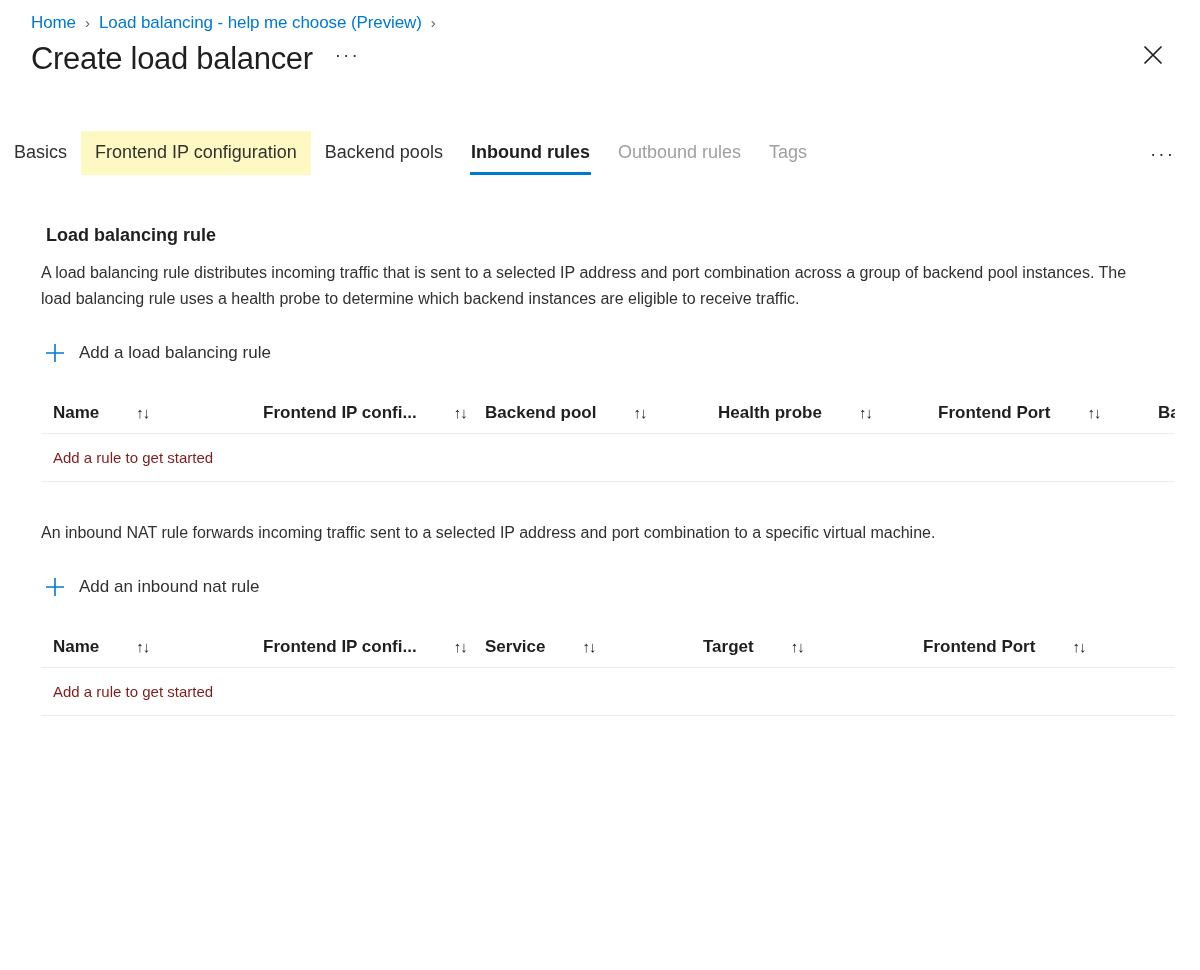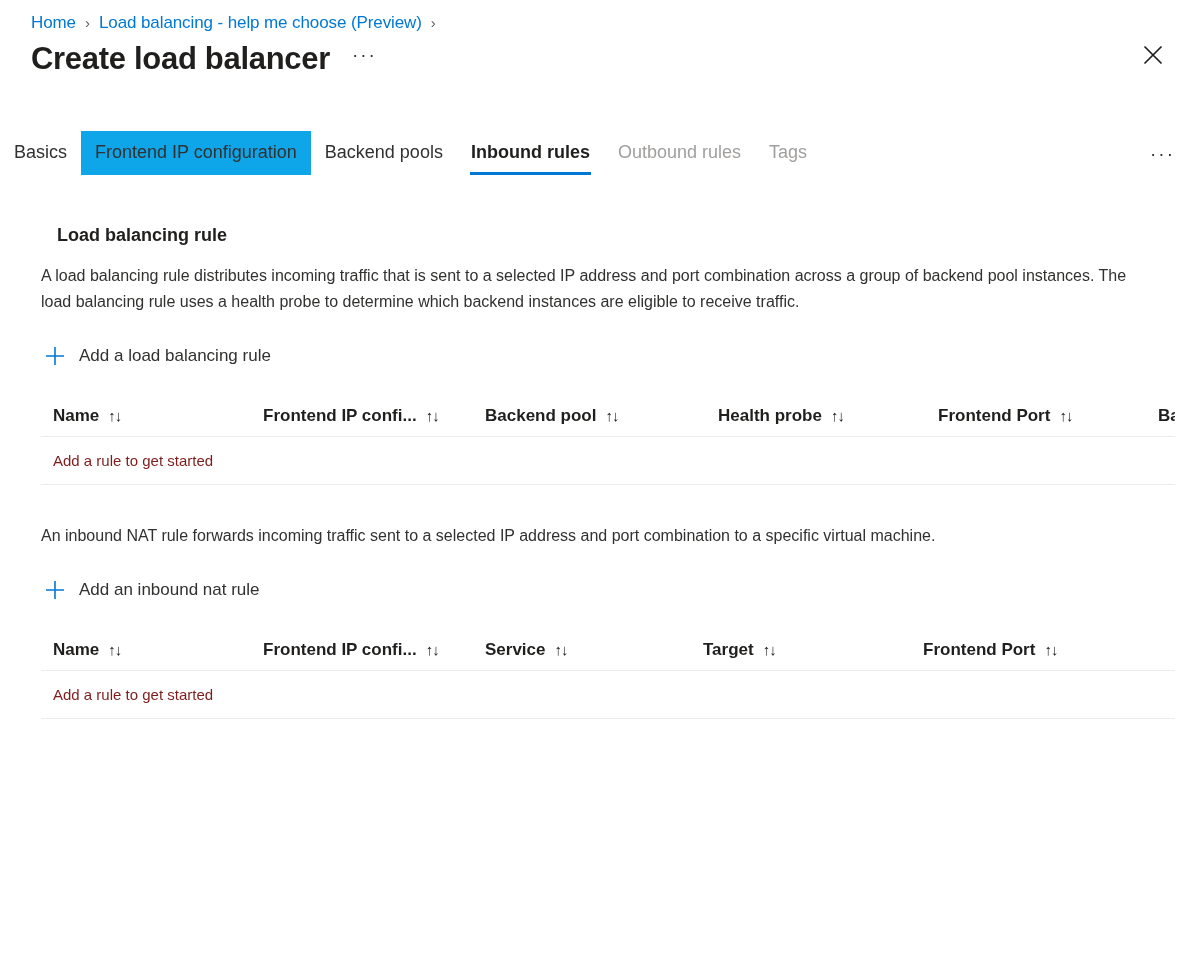--- a/index.html
+++ b/index.html
@@ -38,21 +38,21 @@
   
   #title-row {
     display: flex;
     align-items: center;
     padding: 9px 0 0 31px;
     height: 52px;
     position: relative;
   }
   #page-title {
     font-size: 31px;
-    font-weight: 700;
+    font-weight: 400;
     color: #201f1e;
     letter-spacing: -0.3px;
     line-height: 38px;
   }
   #title-more {
     margin-left: 22px;
     color: #323130;
     font-size: 19px;
     letter-spacing: 2px;
     cursor: pointer;
@@ -81,21 +81,21 @@
   }
   .tab {
     font-size: 18px;
     color: #323130;
     padding: 9px 14px 11px 14px;
     cursor: pointer;
     white-space: nowrap;
     position: relative;
     line-height: 24px;
   }
-  .tab.hovered { background: #0ea5e9; }
+  .tab.hovered { background: #fef9c3; }
   .tab.active { font-weight: 700; color: #201f1e; }
   .tab.active::after {
     content: "";
     position: absolute;
     left: 13px;
     right: 13px;
     bottom: 0;
     height: 3px;
     background: #0078d4;
   }
@@ -110,21 +110,21 @@
     cursor: pointer;
   }
 
   
   #content { padding: 0 25px 0 41px; }
 
   .section-title {
     font-size: 18px;
     font-weight: 600;
     color: #201f1e;
-    margin: 16px;
+    margin: 5px;
     line-height: 24px;
   }
   .section-desc {
     font-size: 16px;
     color: #323130;
     line-height: 26px;
     margin: 13px 0 0 0;
     max-width: 1106px;
   }
 
@@ -162,20 +162,21 @@
   .col {
     display: flex;
     align-items: center;
     font-size: 17px;
     font-weight: 600;
     color: #201f1e;
     cursor: pointer;
     flex: none;
     white-space: nowrap;
     line-height: 22px;
+    gap: 28px;
   }
   .col .sort {
     margin-left: 9px;
     font-size: 15px;
     font-weight: 400;
     color: #201f1e;
     letter-spacing: -1px;
   }
   .grid-empty {
     display: flex;

